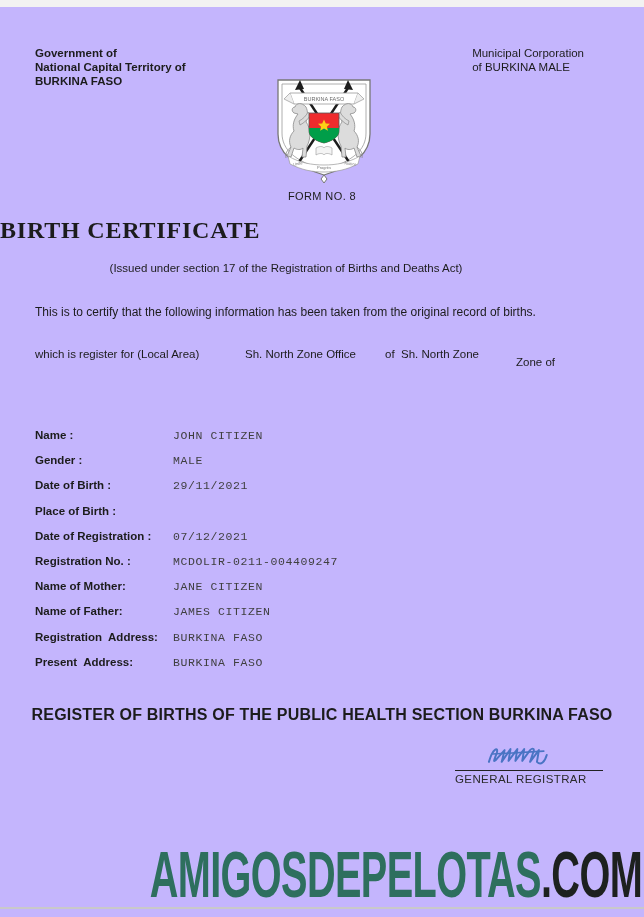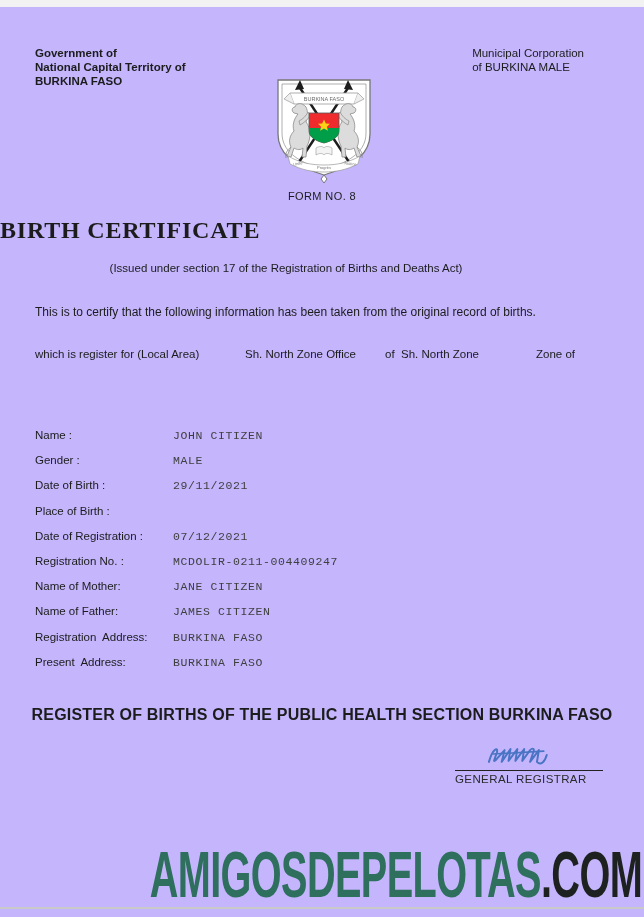--- a/index.html
+++ b/index.html
@@ -15,26 +15,26 @@
 
   .emblem{position:absolute;left:268px;top:76px;width:112px;height:108px;}
 
   .form-no{position:absolute;left:0;top:190px;width:644px;text-align:center;font-size:11px;letter-spacing:.4px;}
   .doc-title{position:absolute;left:0;top:217px;width:644px;text-align:left;font-size:24px;font-weight:bold;letter-spacing:.8px;font-family:Liberation Serif, serif;}
   .subtitle{position:absolute;left:0;top:262px;width:572px;text-align:center;font-size:11.5px;}
   .certify{position:absolute;left:35px;top:305px;font-size:12px;}
 
   .regline{position:absolute;top:348px;left:0;width:644px;font-size:11.5px;}
   .regline span{position:absolute;white-space:pre;}
-  .rl1{left:35px;} .rl2{left:245px;} .rl3{left:385px;} .rl4{left:536px;}
+  .rl1{left:35px;} .rl2{left:245px;} .rl3{left:385px;} .rl4{left:516px;margin-top:8px;}
   .regline2{position:absolute;left:35px;top:391px;font-size:11.5px;}
 
   .fields{position:absolute;left:35px;top:429px;width:560px;}
   .frow{height:25.2px;display:flex;align-items:flex-start;}
-  .flabel{display:inline-block;width:138px;font-size:11.5px;font-weight:normal;white-space:pre;flex:0 0 138px;}
+  .flabel{display:inline-block;width:138px;font-size:11.5px;font-weight:bold;white-space:pre;flex:0 0 138px;}
   .fvalue{font-family:"Liberation Mono","DejaVu Sans Mono",monospace;font-size:11.5px;letter-spacing:.6px;color:#3f3f3f;white-space:pre;}
 
   .footer-line{position:absolute;left:0;top:706px;width:644px;text-align:center;font-size:16px;font-weight:bold;letter-spacing:.2px;}
 
   .sig-block{position:absolute;left:455px;top:740px;width:148px;}
   .sig-scrawl{position:absolute;left:30px;top:2px;width:98px;height:28px;}
   .sig-rule{position:absolute;left:0;top:30px;width:148px;border-top:1.5px solid #222;}
   .sig-title{position:absolute;left:0;top:33px;width:148px;text-align:left;font-size:11.5px;letter-spacing:.4px;color:#2a2a2a;}
 
   .watermark{position:absolute;right:2px;top:845px;height:60px;display:flex;align-items:center;

